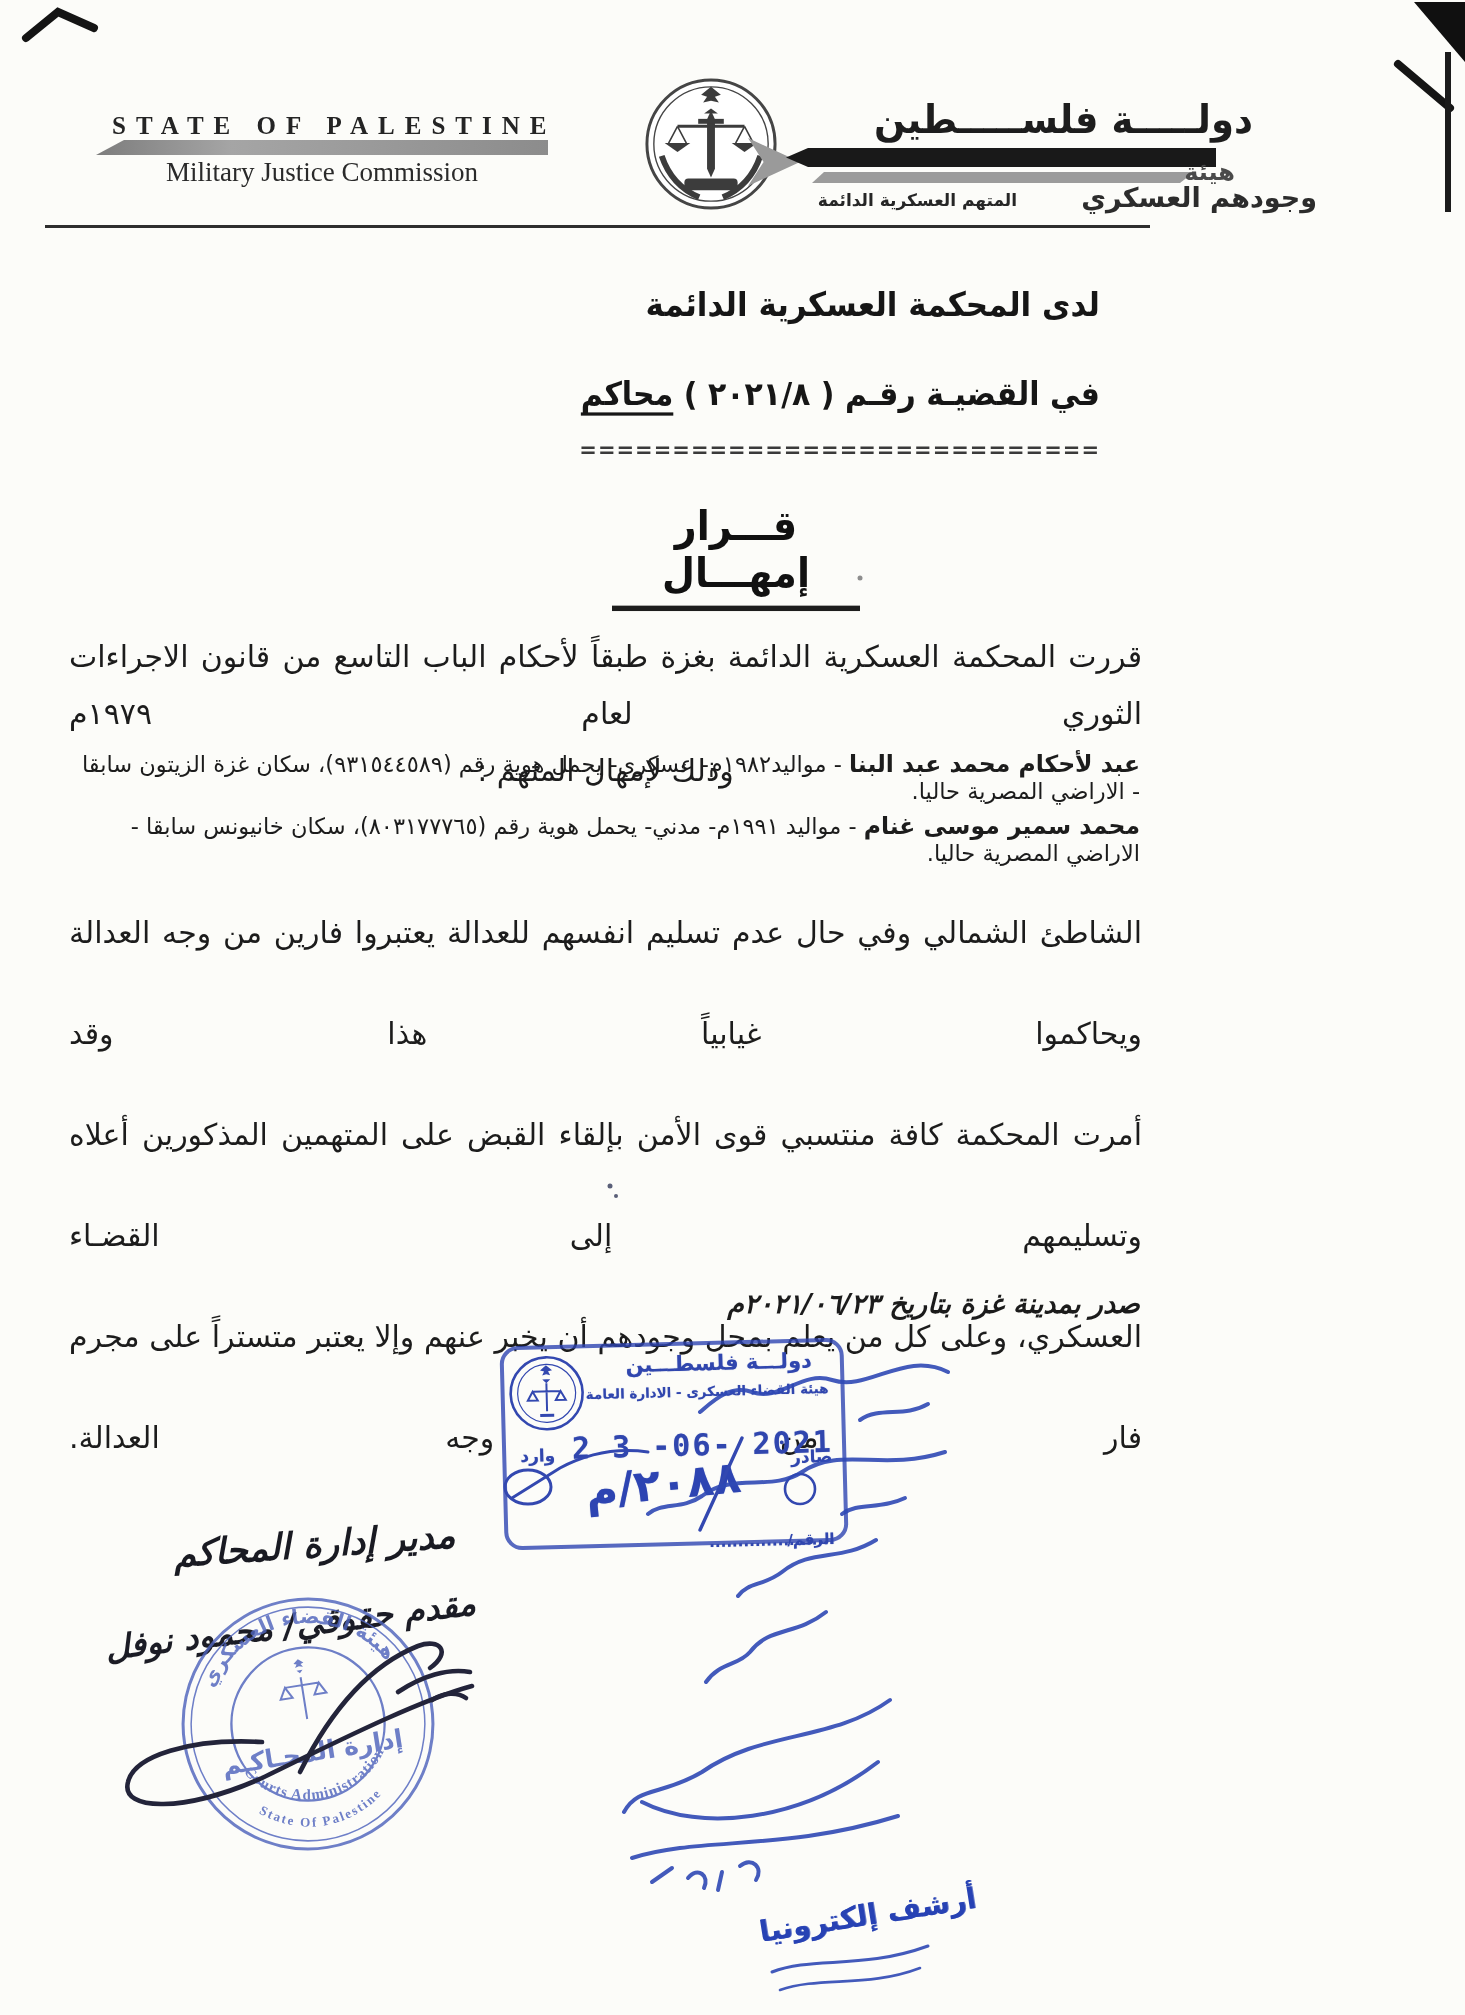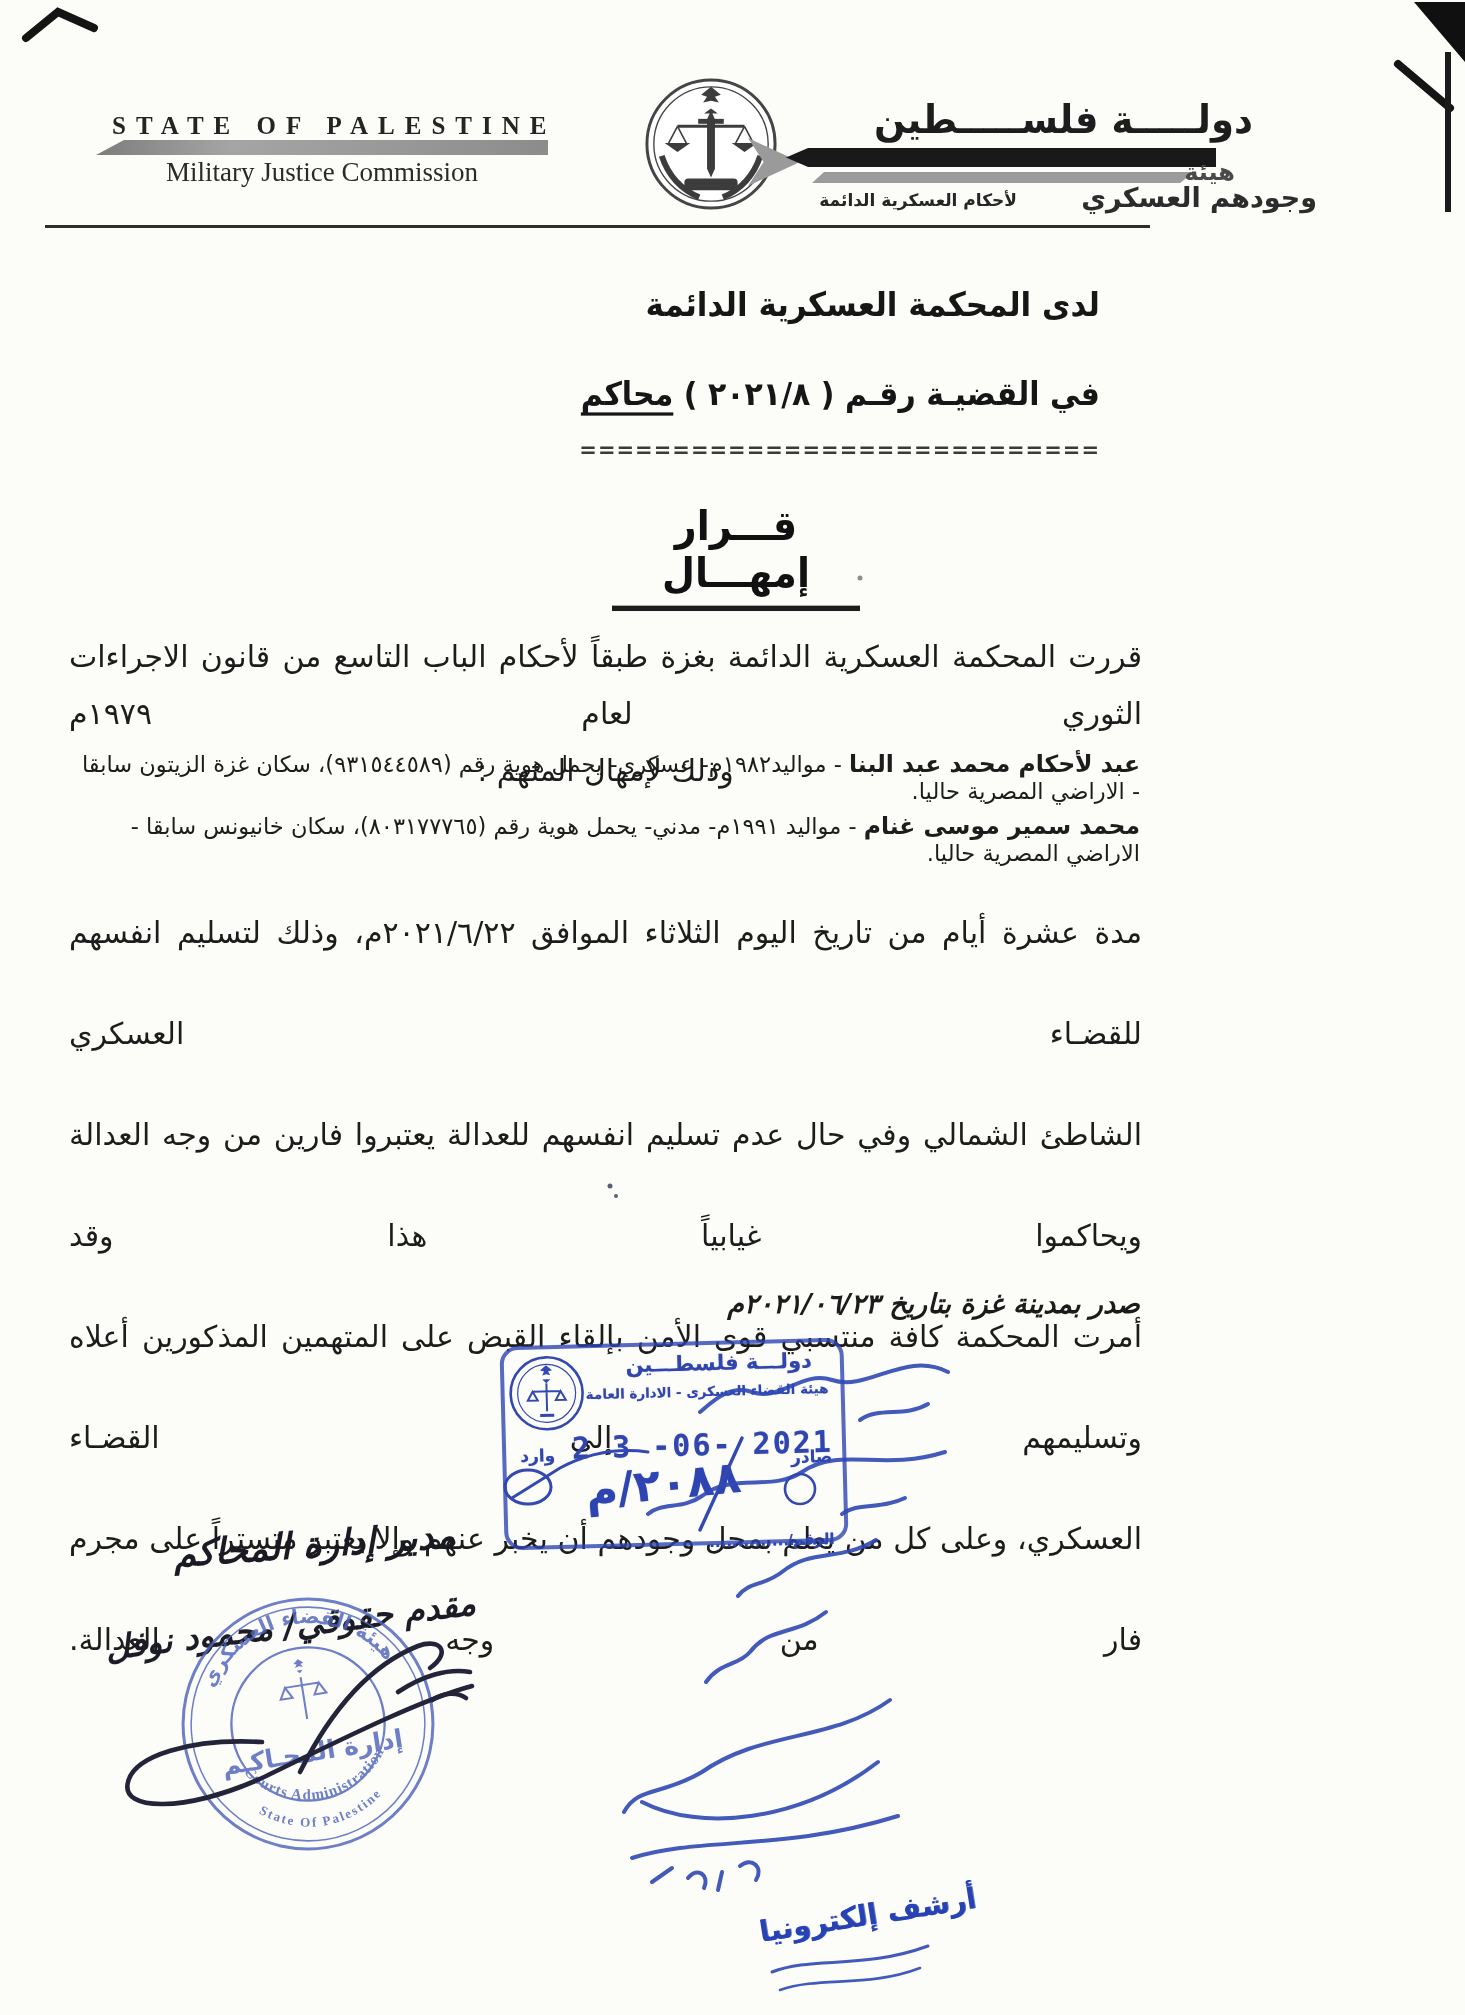--- a/index.html
+++ b/index.html
@@ -145,39 +145,38 @@
     <path d="M57 47 h26" stroke="#3c3c3c" stroke-width="5"></path>
     <rect x="43" y="105" width="54" height="12" rx="4" fill="#3c3c3c"></rect>
   </svg>
 
   <div class="hdr-country">دولـــــة فلســـــطين</div>
   <div class="hdr-chevron"></div>
   <div class="hdr-blackbar"></div>
   <div class="hdr-graybar-right"></div>
   <div class="hdr-haya">هيئة</div>
   <div class="hdr-qada">وجودهم العسكري</div>
-  <div class="hdr-court">لأحكام العسكرية الدائمة</div>
+  <div class="hdr-court">المتهم العسكرية الدائمة</div>
   <div class="hdr-rule"></div>
 
   <div class="intro1">لدى المحكمة العسكرية الدائمة</div>
   <div class="intro2"><span>في القضيـة رقـم ( ٢٠٢١/٨ ) </span><span class="uw">محاكم</span></div>
   <div class="intro-sep">============================</div>
 
   <div class="doc-title">قـــرار إمهـــال</div>
 
   <div class="body-block p1">
     <div class="jline">قررت المحكمة العسكرية الدائمة بغزة طبقاً لأحكام الباب التاسع من قانون الاجراءات الثوري لعام ١٩٧٩م</div>
     <div class="l2">وذلك لإمهال المتهم :</div>
   </div>
 
   <div class="def d1"><b>عبد لأحكام محمد عبد البنا</b><span> - مواليد١٩٨٢م- عسكري- يحمل هوية رقم (٩٣١٥٤٤٥٨٩)، سكان غزة الزيتون سابقا - الاراضي المصرية حاليا.</span></div>
   <div class="def d2"><b>محمد سمير موسى غنام</b><span> - مواليد ١٩٩١م- مدني- يحمل هوية رقم (٨٠٣١٧٧٧٦٥)، سكان خانيونس سابقا - الاراضي المصرية حاليا.</span></div>
 
   <div class="body-block p2">
-    <div class="jline">مدة عشرة أيام من تاريخ اليوم الثلاثاء الموافق ٢٠٢١/٦/٢٢م، وذلك لتسليم انفسهم للقضـاء العسكري</div>
     <div class="jline">الشاطئ الشمالي وفي حال عدم تسليم انفسهم للعدالة يعتبروا فارين من وجه العدالة ويحاكموا غيابياً هذا وقد</div>
     <div class="jline">أمرت المحكمة كافة منتسبي قوى الأمن بإلقاء القبض على المتهمين المذكورين أعلاه وتسليمهم إلى القضـاء</div>
     <div class="jline">العسكري، وعلى كل من يعلم بمحل وجودهم أن يخبر عنهم وإلا يعتبر متستراً على مجرم فار من وجه العدالة.</div>
   </div>
 
   <div class="issued">صدر بمدينة غزة بتاريخ ٢٠٢١/٠٦/٢٣م</div>
 
   <div class="stamp-box">
     <svg class="sb-emblem" viewBox="0 0 80 80">
       <circle cx="40" cy="40" r="36" fill="none" stroke="#3348b0" stroke-width="2.6"></circle>

